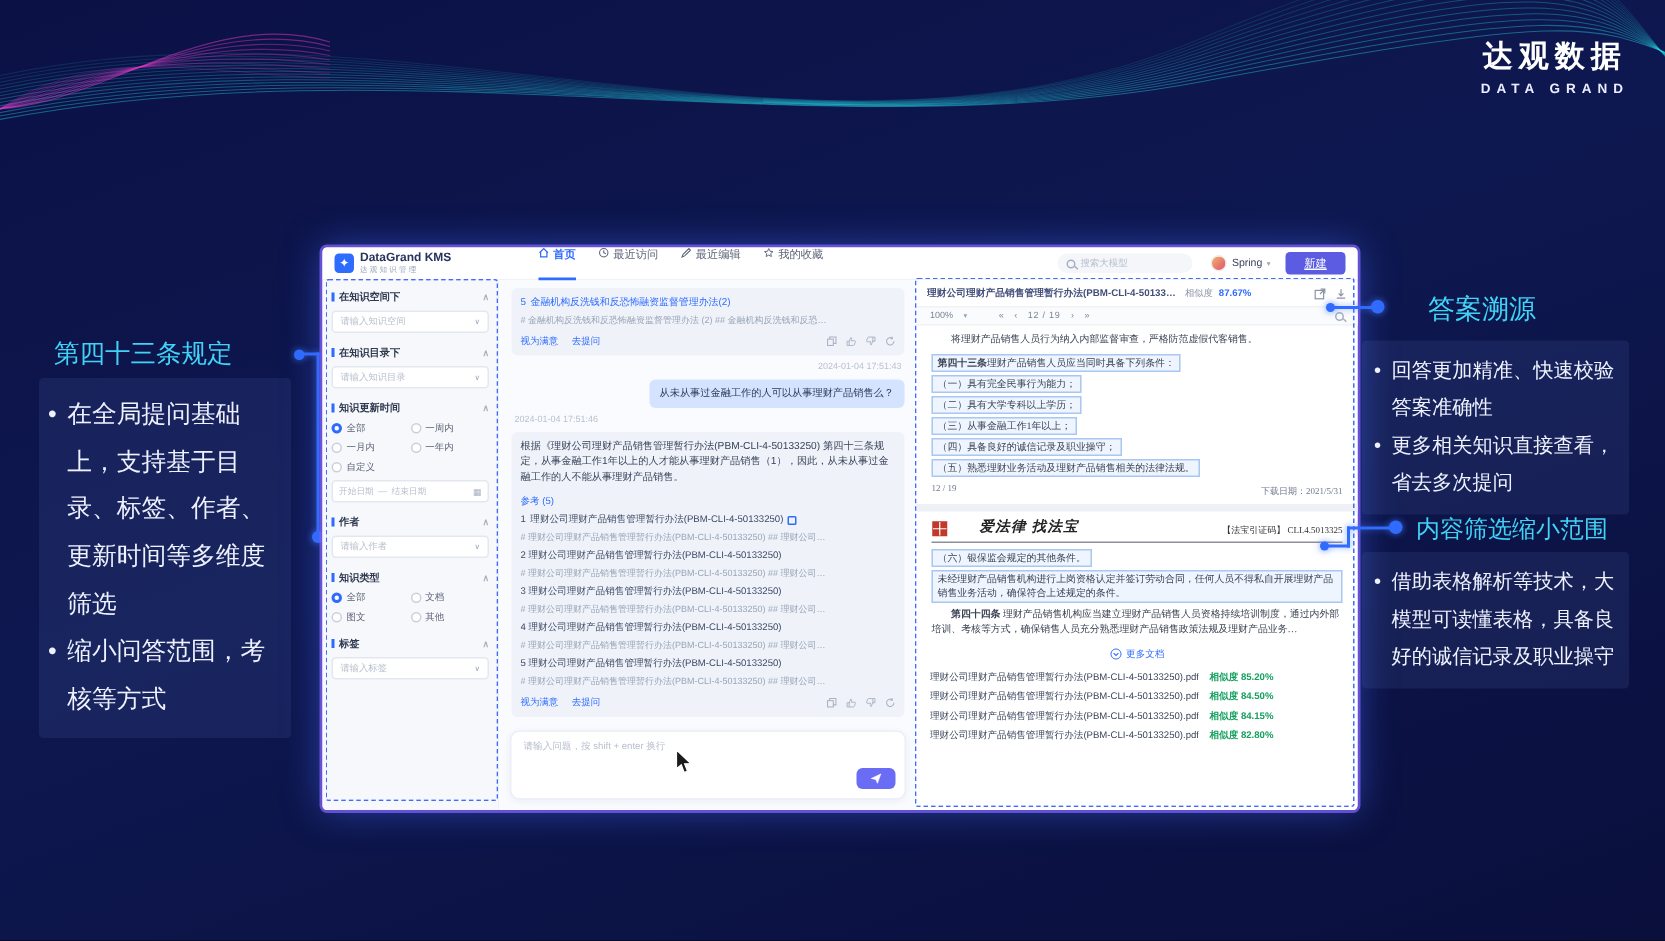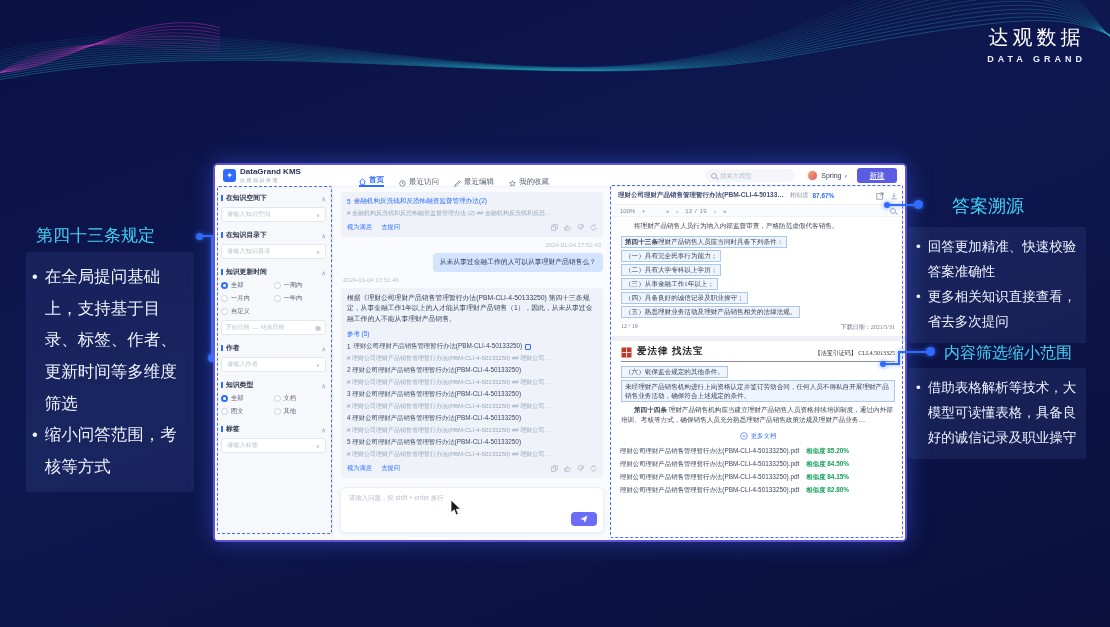--- a/index.html
+++ b/index.html
@@ -8,21 +8,21 @@
 
   .slide { position:relative; width:1110px; height:627px; overflow:hidden;
            background:linear-gradient(160deg,#0b1145 0%,#0e1850 45%,#0a0f3c 100%); }
 
   .waves { position:absolute; top:0; left:0; width:1110px; height:135px; pointer-events:none; }
 
   .slide-title { position:absolute; left:18px; top:28px; font-size:25px; color:#ffffff;
                  font-weight:bold; letter-spacing:2px; }
 
   .logo { position:absolute; right:24px; top:24px; text-align:center; color:#fff; }
-  .logo-cn { font-size:20px; font-weight:normal; letter-spacing:4px; }
+  .logo-cn { font-size:20px; font-weight:bold; letter-spacing:4px; }
   .logo-en { font-size:9px; letter-spacing:4px; margin-top:3px; font-weight:bold; color:#e9edff; }
 
   
   .ann-title { position:absolute; color:#41d3f7; font-weight:normal; }
   #t-filter { left:36px;  top:224px; font-size:17px; }
   #t-trace  { left:952px; top:194px; font-size:18px; }
   #t-table  { left:944px; top:343px; font-size:16px; }
 
   .ann-panel { position:absolute; background:rgba(130,160,240,0.10); border-radius:3px; color:#eef2ff; }
   #p-filter { left:26px;  top:252px; width:168px; padding:9px 6px; font-size:16.5px; line-height:1.92; }
@@ -41,21 +41,21 @@
          box-shadow:0 0 0 2px rgba(122,92,240,.78), 0 0 24px rgba(70,110,255,.5); }
 
   .navbar { position:absolute; left:0; top:0; right:0; height:22px; display:flex; align-items:center;
             padding:0 8px; border-bottom:1px solid #f0f2f6; background:#fff; border-radius:3px 3px 0 0; }
   .brand { display:flex; align-items:center; gap:4px; }
   .brand-icon { width:13px; height:13px; border-radius:3px; background:#2e6bff; display:flex;
                 align-items:center; justify-content:center; color:#fff; font-size:8px; }
   .brand-name { font-size:8px; font-weight:bold; color:#27335c; line-height:1.1; }
   .brand-sub { font-size:5px; color:#9aa3b8; letter-spacing:1.5px; }
   .nav-items { display:flex; gap:15px; margin-left:58px; height:22px; }
-  .nav-item { font-size:7.5px; color:#5b6478; display:flex; align-items:flex-end; gap:3px; }
+  .nav-item { font-size:7.5px; color:#5b6478; display:flex; align-items:flex-start; gap:3px; }
   .nav-item.active { color:#2e6bff; font-weight:bold; border-bottom:2px solid #2e6bff; }
   .nav-item svg { display:block; }
   .nav-search { margin-left:auto; display:flex; align-items:center; gap:3px; background:#f4f6fa;
                 border-radius:8px; height:13px; padding:0 6px; width:90px; }
   .mag { width:6px; height:6px; border:1px solid #a6aec0; border-radius:50%; position:relative; flex:none; }
   .mag::after { content:""; position:absolute; width:3px; height:1px; background:#a6aec0;
                 right:-2.5px; bottom:-1px; transform:rotate(45deg); }
   .search-input { border:0; background:transparent; font-size:6.3px; width:72px; outline:none; color:#333; }
   .search-input::placeholder { color:#b7bfcd; }
   .user { display:flex; align-items:center; gap:3px; margin-left:12px; font-size:7px; color:#39425a; }
@@ -125,22 +125,22 @@
                  font-size:6px; color:#7a8498; padding:0 9px; gap:7px; }
   .tb-page { letter-spacing:.5px; }
   .doc-body { padding:5px 10px 4px; font-family:"Liberation Serif", serif; font-size:6.6px; color:#3c4354; }
   .hl { display:table; border:1px solid #a9c7f0; background:#eef5ff; padding:.5px 3px; margin:2px 0; }
   .clause-no { font-weight:bold; }
   .indent { text-indent:13px; }
   .pfoot { display:flex; justify-content:space-between; font-size:6px; color:#6f7890; margin-top:5px; }
   .pgbreak { height:5px; background:#eef0f5; margin:4px -10px; }
   .letterhead { display:flex; align-items:flex-end; gap:5px; border-bottom:1px solid #8b8f9c;
                 padding-bottom:3px; margin-bottom:4px; }
-  .lh-brand { font-size:9.5px; font-weight:bold; color:#232323; letter-spacing:1px;
-              font-family:"Liberation Serif", serif; }
+  .lh-brand { font-size:9.5px; font-weight:bold; font-style:italic; color:#232323; letter-spacing:1px;
+              font-family:"Liberation Serif", serif;margin-left:16px; }
   .lh-cite { margin-left:auto; font-size:6px; color:#333; }
   .para2 { line-height:1.5; margin-top:3px; }
   .more { text-align:center; font-size:6.4px; color:#2e6bff; margin:3px 0 2px;
           display:flex; align-items:center; justify-content:center; gap:3px;
           font-family:"Liberation Sans", sans-serif; }
   .file-row { display:flex; align-items:center; padding:4px 9px 0; font-size:6.4px;
               font-family:"Liberation Sans", sans-serif; }
   .file-name { color:#3c465c; white-space:nowrap; overflow:hidden; text-overflow:ellipsis; max-width:198px; }
   .file-sim { color:#13a05d; margin-left:7px; font-weight:bold; flex:none; }
 

